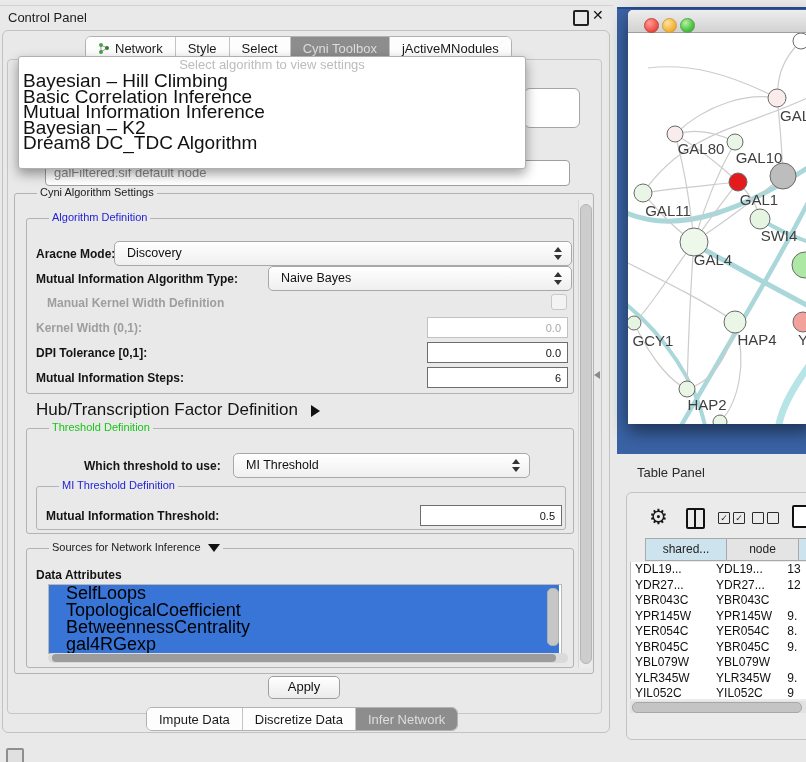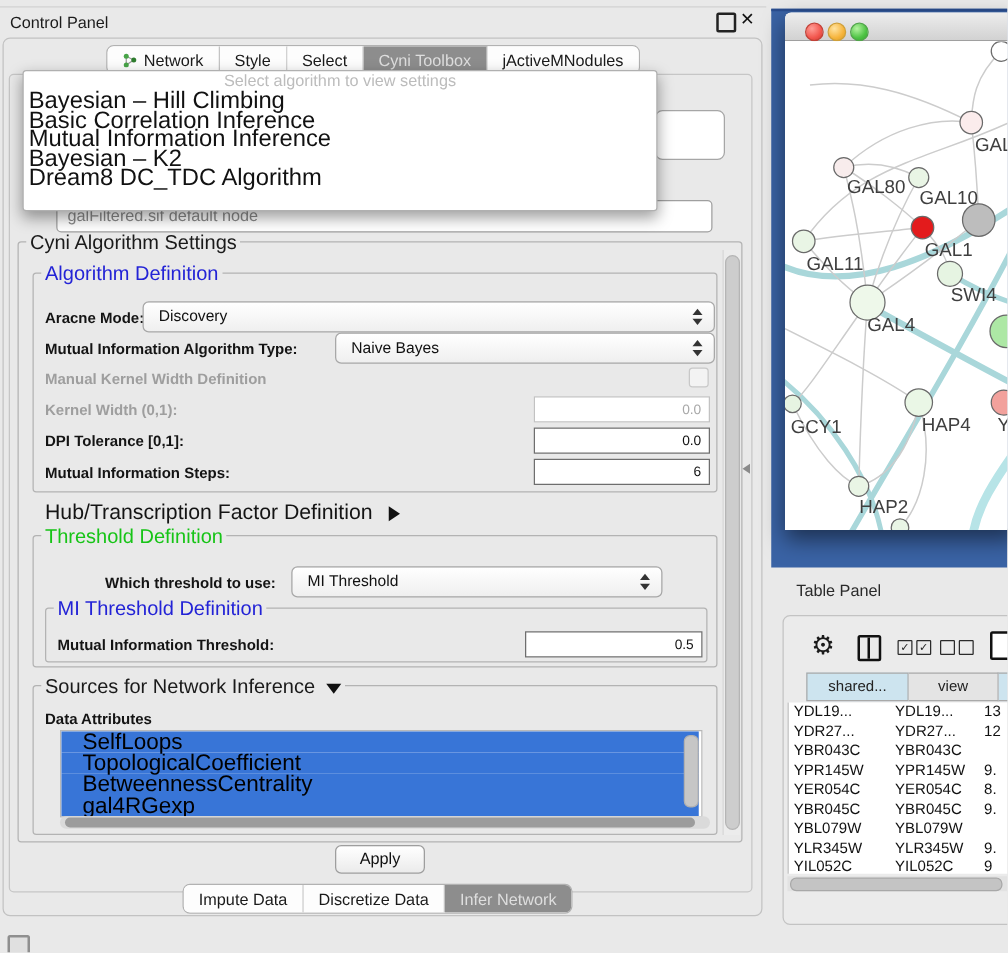--- a/index.html
+++ b/index.html
@@ -29,21 +29,21 @@
          box-shadow:0 5px 12px rgba(0,0,0,.38);z-index:50;}
   .popup .ph{height:16px;line-height:16px;text-align:center;color:#bcbcbc;font-size:13px;}
   .popup .it{height:15.5px;line-height:15.5px;padding-left:4px;font-size:19px;color:#111;white-space:nowrap;}
   .popup .it.sel{font-weight:bold;}
   .combo-sliver{left:524px;top:88px;width:54px;height:38px;background:#fff;border:1px solid #a6a6a6;border-radius:6px;z-index:4;}
   .gal-field{left:45px;top:160px;width:515px;height:24px;background:#fff;border:1px solid #9f9f9f;border-radius:4px;
              font-size:13px;color:#8a8a8a;line-height:24px;padding-left:8px;z-index:3;white-space:nowrap;overflow:hidden;}
 
   
   .group{border:1px solid #b3b3b3;border-radius:3px;}
-  .gtitle{position:absolute;top:-8px;left:6px;background:#e9e9e9;padding:0 3px;font-size:16px;color:#1a1a1a;white-space:nowrap;}
+  .gtitle{position:absolute;top:-8px;left:22px;background:#e9e9e9;padding:0 3px;font-size:11px;color:#1a1a1a;white-space:nowrap;}
   .gtitle.blue{color:#2323d6;}
   .gtitle.green{color:#17c417;}
 
   .lbl{font-size:12px;font-weight:bold;color:#141414;white-space:nowrap;}
   .lbl.dis{color:#9e9e9e;}
   .lbl.plain{font-weight:normal;font-size:12.5px;}
 
   .combo{background:linear-gradient(#ffffff,#efefef);border:1px solid #a8a8a8;border-radius:5px;height:23px;}
   .combo .ctext{position:absolute;left:12px;top:0;line-height:23px;font-size:12.5px;color:#111;white-space:nowrap;}
   .spin{position:absolute;right:9px;top:4px;width:8px;height:15px;}
@@ -177,21 +177,21 @@
     <span class="ctext">Discovery</span>
     <span class="spin"></span>
   </div>
 
   <div class="abs lbl" style="left:36px;top:272px;">Mutual Information Algorithm Type:</div>
   <div class="abs combo" style="left:268px;top:266px;width:302px;">
     <span class="ctext">Naive Bayes</span>
     <span class="spin"></span>
   </div>
 
-  <div class="abs lbl dis" style="left:36px;top:296px;">Manual Kernel Width Definition</div>
+  <div class="abs lbl dis" style="left:47px;top:296px;">Manual Kernel Width Definition</div>
   <div class="abs chk" style="left:551px;top:294px;"></div>
 
   <div class="abs lbl dis" style="left:36px;top:321px;">Kernel Width (0,1):</div>
   <input class="fld dis" style="left: 427px; top: 317px; width: 141px;" readonly="" value="0.0">
 
   <div class="abs lbl" style="left:36px;top:346px;">DPI Tolerance [0,1]:</div>
   <input class="fld" style="left: 427px; top: 342px; width: 141px;" readonly="" value="0.0">
 
   <div class="abs lbl" style="left:36px;top:371px;">Mutual Information Steps:</div>
   <input class="fld" style="left: 427px; top: 367px; width: 141px;" readonly="" value="6">
@@ -345,21 +345,21 @@
     </div>
     <div class="abs boxpair pair-unchecked">
       <span class="bx"></span>
       <span class="bx"></span>
     </div>
     <div class="abs doc-icon"></div>
   </div>
 
   <div class="abs tbl-header">
     <div class="hc blue" style="width:82px;">shared...</div>
-    <div class="hc gray" style="width:72px;">view</div>
+    <div class="hc gray" style="width:72px;">node</div>
     <div class="hc blue" style="width:22px;"></div>
   </div>
 
   <div class="abs tbl-rows">
     <div class="trow">
         <span class="c1">YDL19...</span>
         <span class="c2">YDL19...</span>
         <span class="c3">13</span>
       </div>
     <div class="trow">

